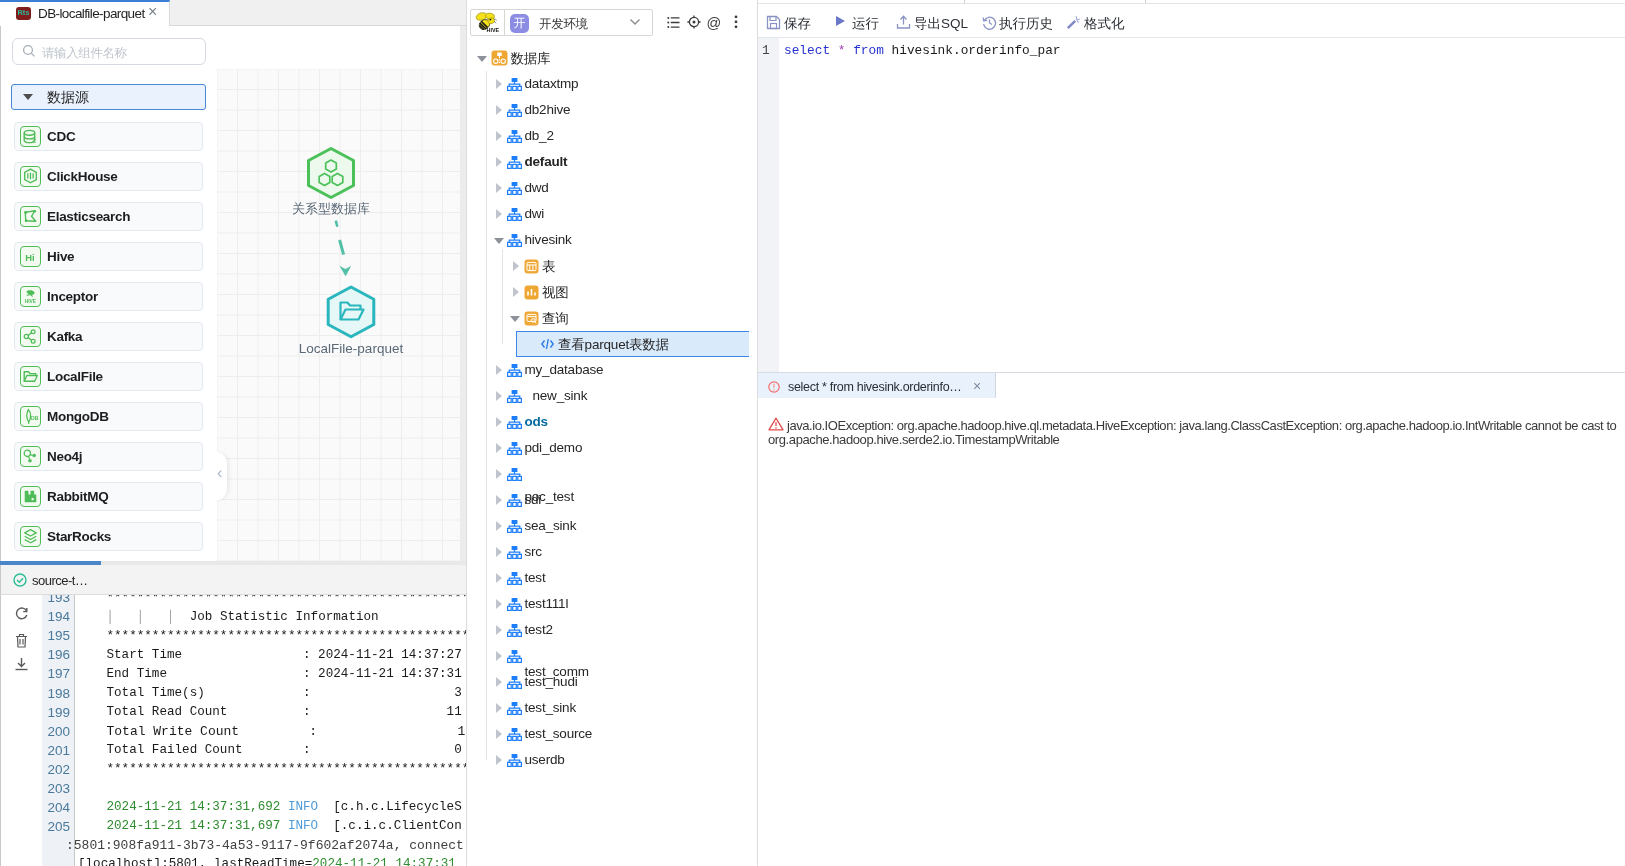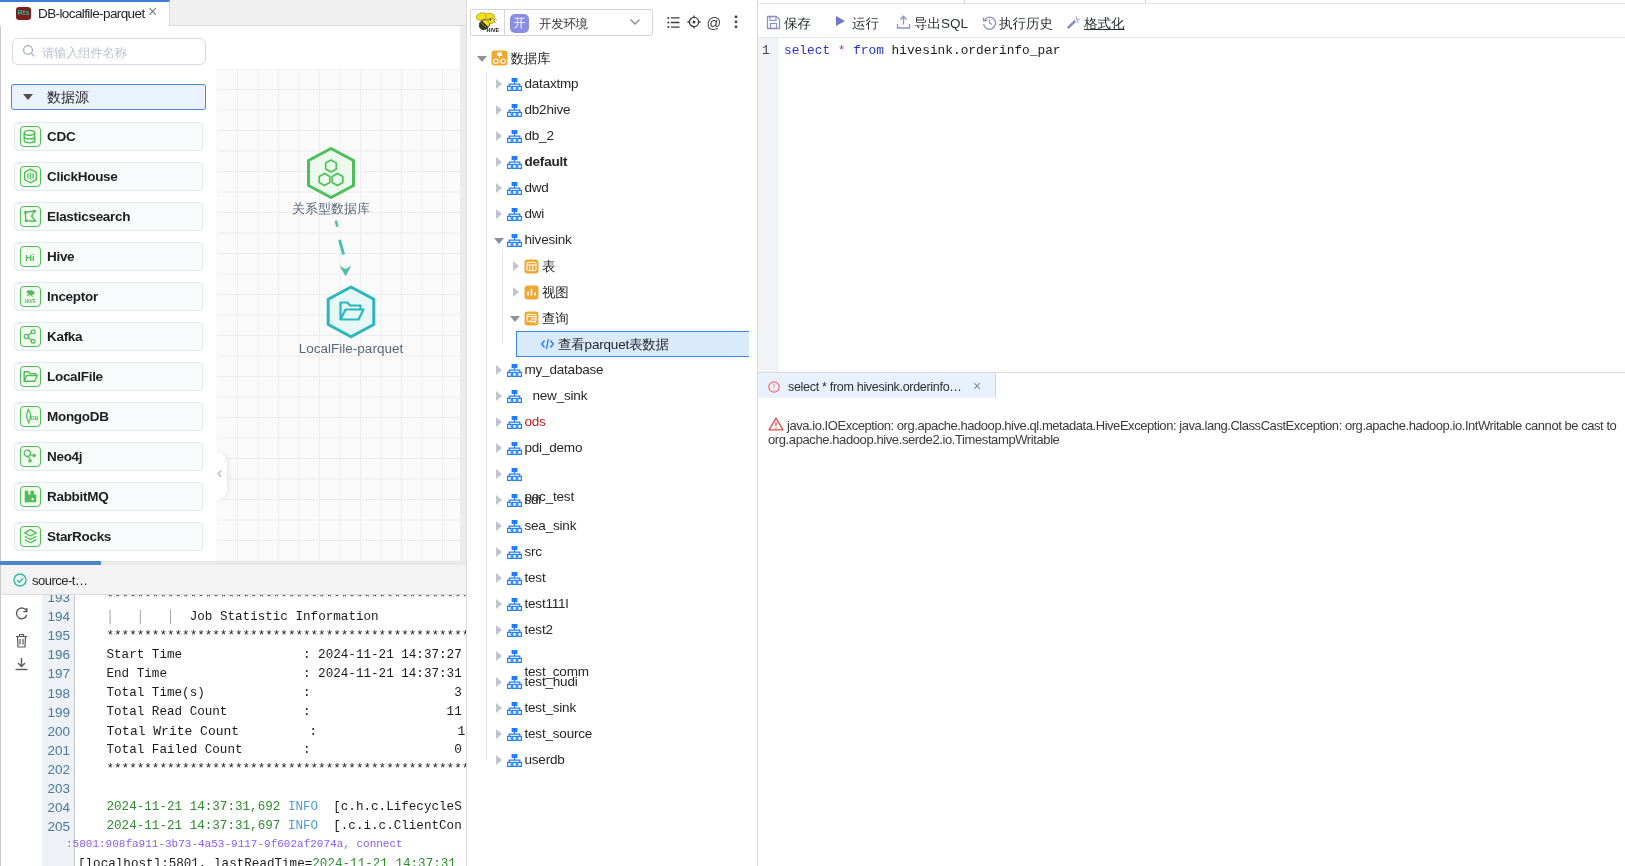--- a/index.html
+++ b/index.html
@@ -177,21 +177,21 @@
 <div class="abs mono" style="left:105.5px;top:129.1px;font-size:13px;color:#1a1a1a;white-space:pre;">Total&nbsp;Write&nbsp;Count&nbsp;&nbsp;&nbsp;&nbsp;&nbsp;&nbsp;&nbsp;&nbsp;&nbsp;:&nbsp;&nbsp;&nbsp;&nbsp;&nbsp;&nbsp;&nbsp;&nbsp;&nbsp;&nbsp;&nbsp;&nbsp;&nbsp;&nbsp;&nbsp;&nbsp;&nbsp;&nbsp;11</div>
 <div class="abs" style="left:0;top:147.6px;width:69px;text-align:right;font-size:13.5px;color:#49799c;">201</div>
 <div class="abs mono" style="left:105.5px;top:148.1px;font-size:12.6px;color:#1a1a1a;white-space:pre;">Total&nbsp;Failed&nbsp;Count&nbsp;&nbsp;&nbsp;&nbsp;&nbsp;&nbsp;&nbsp;&nbsp;:&nbsp;&nbsp;&nbsp;&nbsp;&nbsp;&nbsp;&nbsp;&nbsp;&nbsp;&nbsp;&nbsp;&nbsp;&nbsp;&nbsp;&nbsp;&nbsp;&nbsp;&nbsp;&nbsp;0</div>
 <div class="abs" style="left:0;top:166.7px;width:69px;text-align:right;font-size:13.5px;color:#49799c;">202</div>
 <div class="abs mono" style="left:105.5px;top:167.2px;font-size:12.6px;color:#1a1a1a;white-space:pre;">************************************************************</div>
 <div class="abs" style="left:0;top:185.7px;width:69px;text-align:right;font-size:13.5px;color:#49799c;">203</div>
 <div class="abs" style="left:0;top:204.8px;width:69px;text-align:right;font-size:13.5px;color:#49799c;">204</div>
 <div class="abs mono" style="left:105.5px;top:205.3px;font-size:12.6px;color:#1a1a1a;white-space:pre;"><span style="color:#2e8b2e;">2024-11-21&nbsp;14:37:31,692</span>&nbsp;<span style="color:#4f9bd8;">INFO</span>&nbsp;&nbsp;[c.h.c.LifecycleS</div>
 <div class="abs" style="left:0;top:223.8px;width:69px;text-align:right;font-size:13.5px;color:#49799c;">205</div>
 <div class="abs mono" style="left:105.5px;top:224.3px;font-size:12.6px;color:#1a1a1a;white-space:pre;"><span style="color:#2e8b2e;">2024-11-21&nbsp;14:37:31,697</span>&nbsp;<span style="color:#4f9bd8;">INFO</span>&nbsp;&nbsp;[.c.i.c.ClientCon</div>
-<div class="abs mono" style="left:65px;top:243.4px;font-size:11px;color:#8b5cf6;white-space:pre;">:5801:908fa911-3b73-4a53-9117-9f602af2074a,&nbsp;connect</div>
+<div class="abs mono" style="left:65px;top:243.4px;font-size:13px;color:#404040;white-space:pre;">:5801:908fa911-3b73-4a53-9117-9f602af2074a,&nbsp;connect</div>
 <div class="abs mono" style="left:77px;top:262.4px;font-size:12.6px;color:#1a1a1a;white-space:pre;">[localhost]:5801,&nbsp;lastReadTime=<span style="color:#2e8b2e;">2024-11-21&nbsp;14:37:31</span></div>
 </div>
 <svg class="abs" style="left:14px;top:606px;" width="15" height="15" viewBox="0 0 15 15">
       <path d="M12.5 5 A5.3 5.3 0 1 0 12.8 9" fill="none" stroke="#595959" stroke-width="1.4"></path>
       <path d="M12.8 2 L12.8 5.6 L9.2 5.6" fill="none" stroke="#595959" stroke-width="1.4"></path>
     </svg>
 <svg class="abs" style="left:15px;top:633px;" width="13" height="15" viewBox="0 0 13 15">
       <path d="M1 3.5 H12 M4.5 3.5 V1.5 H8.5 V3.5 M2.5 3.5 L3 14 H10 L10.5 3.5 M5 6 V11.5 M8 6 V11.5" fill="none" stroke="#595959" stroke-width="1.2"></path>
     </svg>
 <svg class="abs" style="left:14px;top:657px;" width="15" height="15" viewBox="0 0 15 15">
@@ -360,21 +360,21 @@
 </svg>
 <div class="abs" style="left:524.5px;top:388.0px;font-size:13.5px;letter-spacing:-0.2px;color:#262626;font-weight:normal;margin-left:8px;">new_sink</div>
 <div class="abs" style="left:496.0px;top:417.0px;width:0;height:0;border-top:5px solid transparent;border-bottom:5px solid transparent;border-left:6px solid #c0c4cc;"></div>
 <svg class="abs" style="left:507px;top:415.5px;" width="15" height="13" viewBox="0 0 15 13">
 <rect x="4.6" y="0" width="5.8" height="4" fill="#1d7dfa"></rect>
 <path d="M7.5 4 V6.2 M2.2 9 V6.2 H12.8 V9" stroke="#1d7dfa" stroke-width="1.2" fill="none"></path>
 <rect x="0.6" y="8.4" width="3.6" height="4" fill="none" stroke="#1d7dfa" stroke-width="1.2"></rect>
 <rect x="5.7" y="8.4" width="3.6" height="4" fill="none" stroke="#1d7dfa" stroke-width="1.2"></rect>
 <rect x="10.8" y="8.4" width="3.6" height="4" fill="none" stroke="#1d7dfa" stroke-width="1.2"></rect>
 </svg>
-<div class="abs" style="left:524.5px;top:414.0px;font-size:13.5px;letter-spacing:-0.2px;color:#b91c1c;font-weight:normal;">ods</div>
+<div class="abs" style="left:524.5px;top:414.0px;font-size:13.5px;letter-spacing:-0.2px;color:#0369a1;font-weight:bold;">ods</div>
 <div class="abs" style="left:496.0px;top:443.0px;width:0;height:0;border-top:5px solid transparent;border-bottom:5px solid transparent;border-left:6px solid #c0c4cc;"></div>
 <svg class="abs" style="left:507px;top:441.5px;" width="15" height="13" viewBox="0 0 15 13">
 <rect x="4.6" y="0" width="5.8" height="4" fill="#1d7dfa"></rect>
 <path d="M7.5 4 V6.2 M2.2 9 V6.2 H12.8 V9" stroke="#1d7dfa" stroke-width="1.2" fill="none"></path>
 <rect x="0.6" y="8.4" width="3.6" height="4" fill="none" stroke="#1d7dfa" stroke-width="1.2"></rect>
 <rect x="5.7" y="8.4" width="3.6" height="4" fill="none" stroke="#1d7dfa" stroke-width="1.2"></rect>
 <rect x="10.8" y="8.4" width="3.6" height="4" fill="none" stroke="#1d7dfa" stroke-width="1.2"></rect>
 </svg>
 <div class="abs" style="left:524.5px;top:440.0px;font-size:13.5px;letter-spacing:-0.2px;color:#262626;font-weight:normal;">pdi_demo</div>
 <div class="abs" style="left:496.0px;top:469.0px;width:0;height:0;border-top:5px solid transparent;border-bottom:5px solid transparent;border-left:6px solid #c0c4cc;"></div>
@@ -507,21 +507,21 @@
 <svg class="abs" style="left:982px;top:15px;" width="15" height="15" viewBox="0 0 15 15">
 <path d="M2.2 5.5 A6 6 0 1 1 1.6 9" fill="none" stroke="#8a92c5" stroke-width="1.3"></path>
 <path d="M1 2.5 L1.8 6 L5.2 5.2" fill="none" stroke="#8a92c5" stroke-width="1.2"></path>
 <path d="M7.5 4.5 V8 L10 9.5" fill="none" stroke="#8a92c5" stroke-width="1.2"></path>
 </svg>
 <div class="abs" style="left:999px;top:15px;font-size:13.5px;color:#2b2f36;">执行历史</div>
 <svg class="abs" style="left:1066px;top:15px;" width="15" height="15" viewBox="0 0 15 15">
 <path d="M1.8 13.2 L9.2 5.8" stroke="#7d88c9" stroke-width="2.4"></path>
 <path d="M10.2 1.2 L10.8 4.8 M13.8 4 L10.8 4.8 M12.6 7.9 L10.8 4.8" stroke="#aab3dd" stroke-width="1.2"></path>
 </svg>
-<div class="abs" style="left:1084px;top:15px;font-size:13.5px;color:#2b2f36;text-decoration:underline;">格式化</div>
+<div class="abs" style="left:1084px;top:15px;font-size:13.5px;color:#2b2f36;">格式化</div>
 
 <div class="abs" style="left:758px;top:38px;width:21px;height:334px;background:#f2f3f6;"></div>
 <div class="abs mono" style="left:762px;top:43px;font-size:12.8px;color:#444;">1</div>
 <div class="abs mono" style="left:784px;top:43px;font-size:12.8px;color:#1a1a1a;white-space:pre;"><span style="color:#2733cf;">select</span> <span style="color:#a03cb4;">*</span> <span style="color:#2733cf;">from</span> hivesink.orderinfo_par</div>
 
 <div class="abs" style="left:758px;top:372px;width:867px;height:1px;background:#d8dce2;"></div>
 <div class="abs" style="left:758px;top:373px;width:238px;height:25px;background:#e9f1fc;border-right:1px solid #cfd6df;"></div>
 <svg class="abs" style="left:768px;top:381px;" width="12" height="12" viewBox="0 0 12 12">
       <circle cx="6" cy="6" r="5.2" fill="none" stroke="#f56c6c" stroke-width="1.2"></circle>
       <line x1="6" y1="2.8" x2="6" y2="6.8" stroke="#f2a0a0" stroke-width="1.4"></line>

